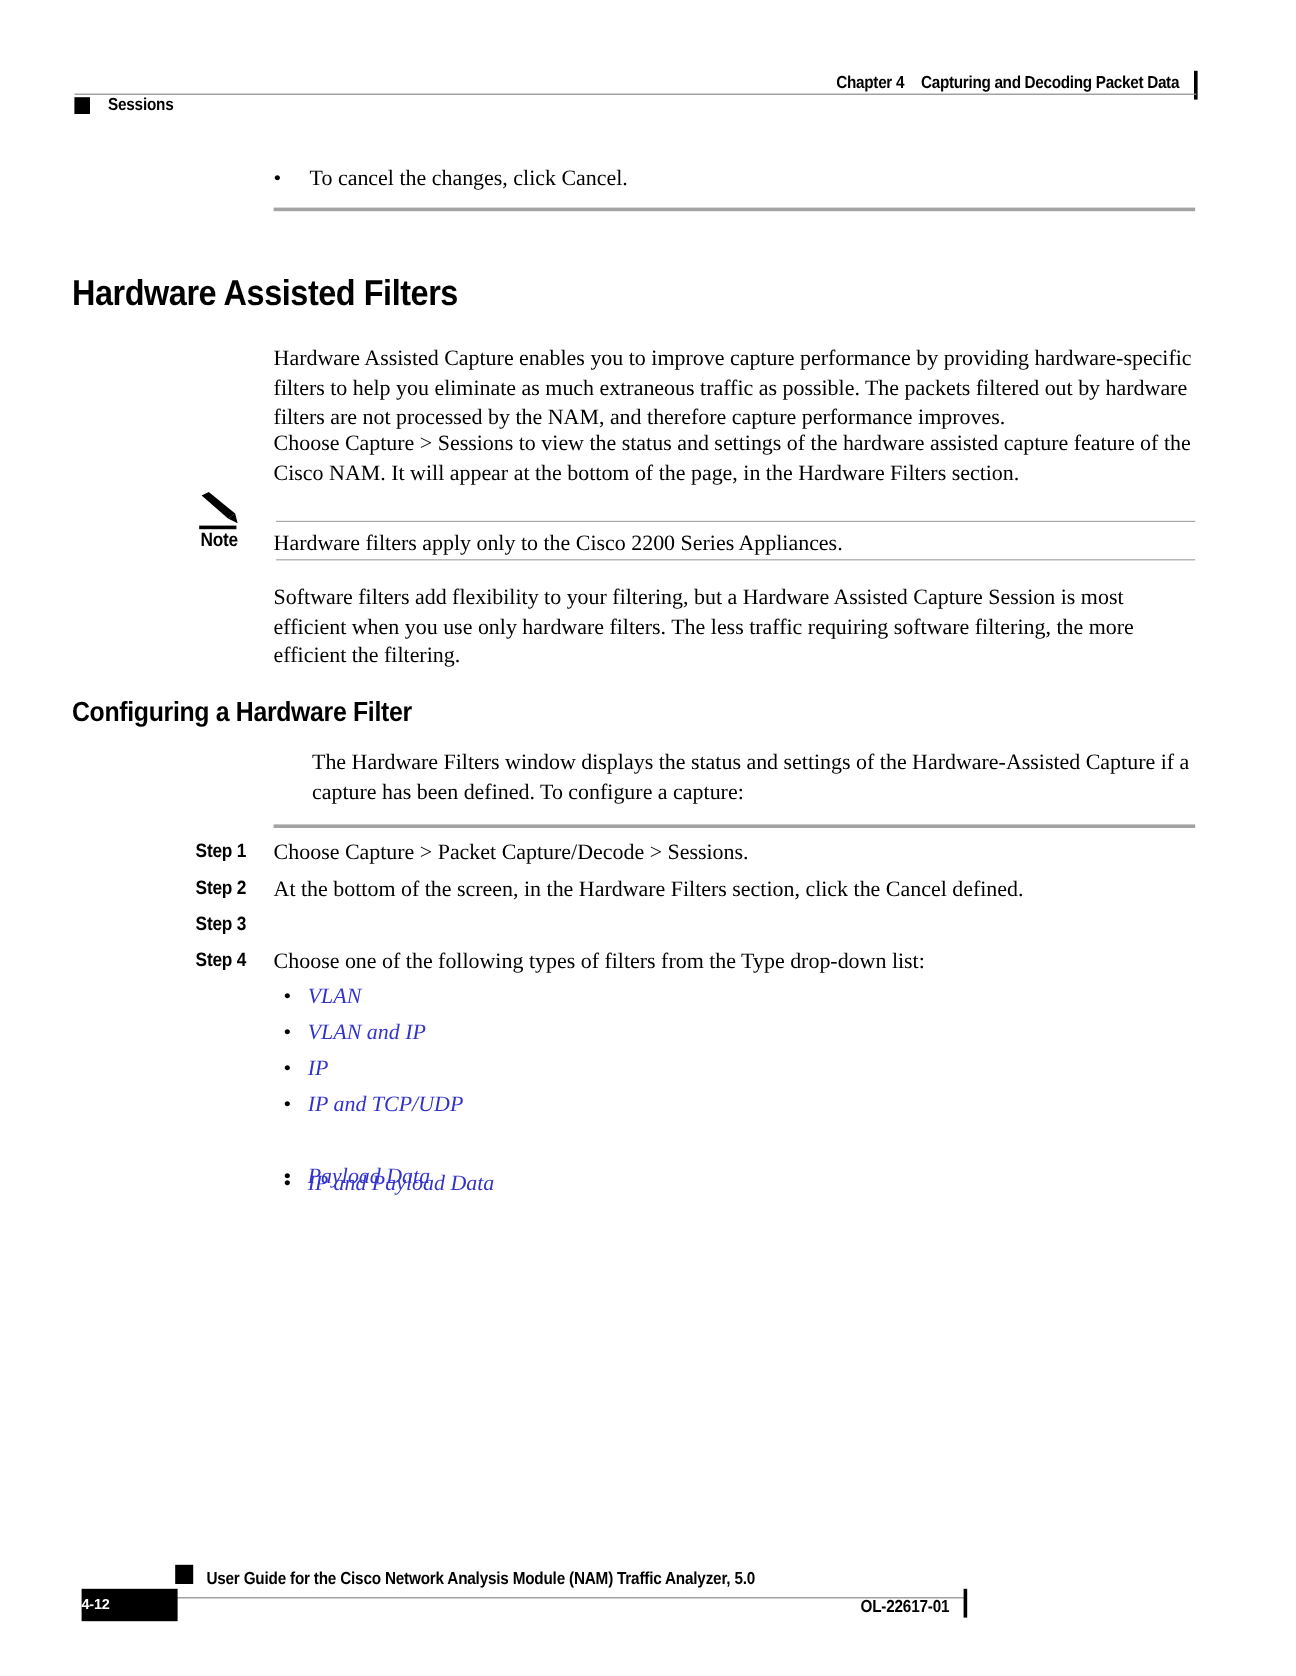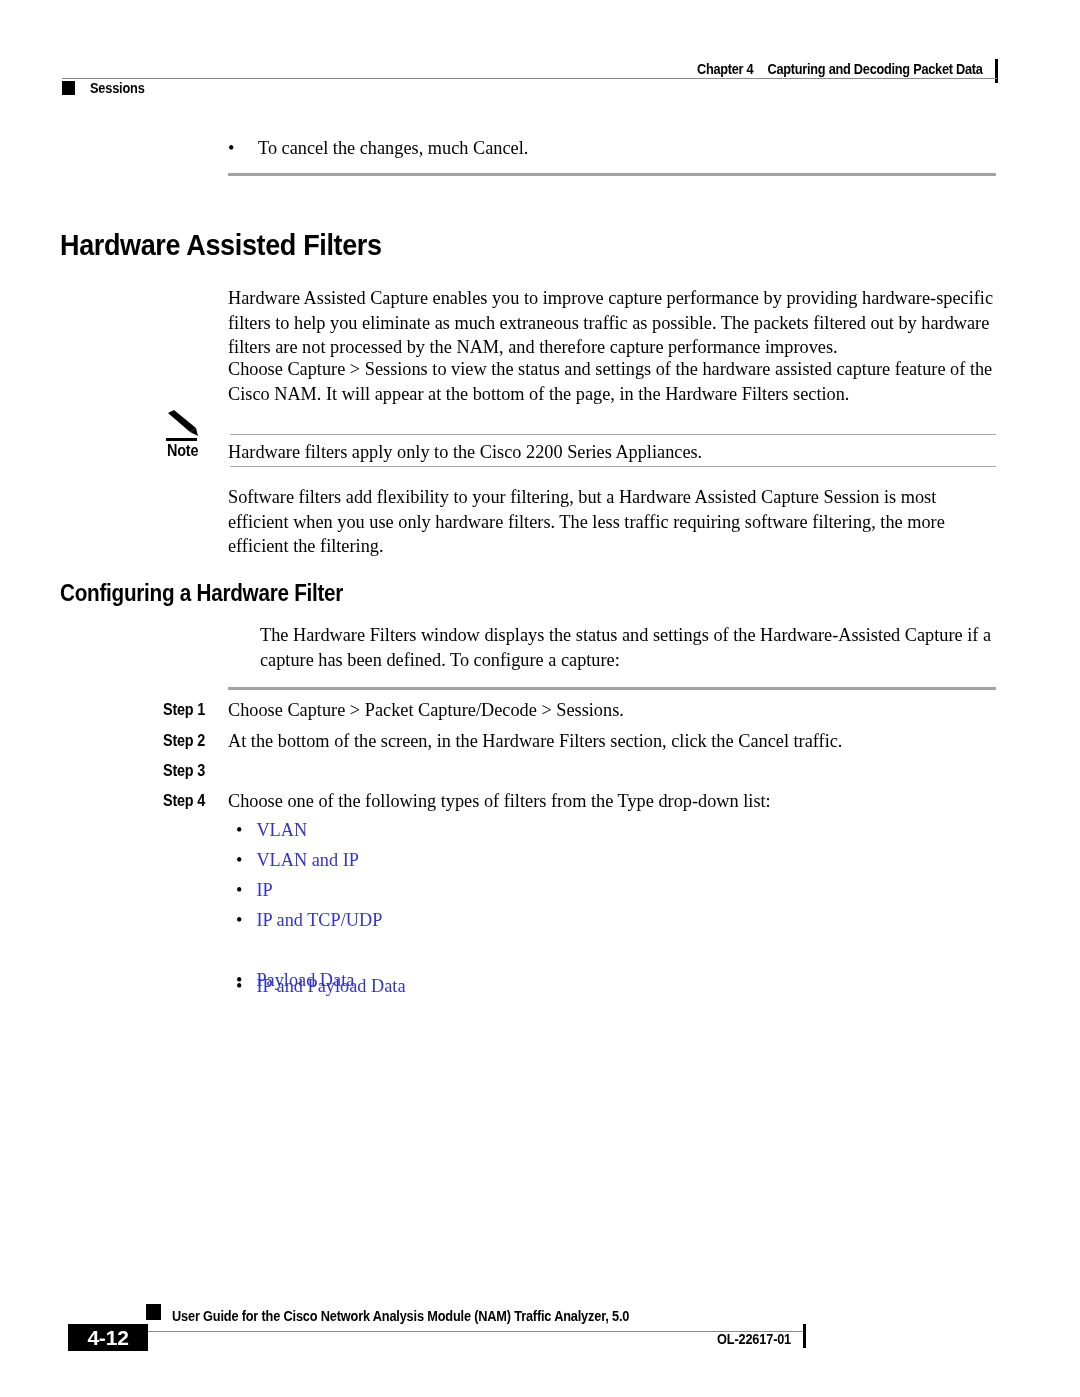--- a/index.html
+++ b/index.html
@@ -186,20 +186,21 @@
     transform: scaleX(0.9);
     transform-origin: left center;
   }
 
   
   .link-item {
     position: absolute;
     font-size: 18.3px;
     line-height: 24.7px;
     white-space: nowrap;
+    font-style: italic;
   }
   .link-item .dot { color: #000; }
   .link-item .lk {
     color: #3333cc;
     margin-left: 14px;
   }
 
   
   .footer-rule {
     position: absolute;
@@ -237,25 +238,25 @@
     height: 27px;
     background: #000;
   }
   .page-num-text {
     position: absolute;
     left: 68px;
     top: 1324px;
     width: 80px;
     height: 27px;
     line-height: 27px;
-    text-align: center;
+    text-align: left;
     color: #ffffff;
     font-family: "Liberation Sans Narrow", "Liberation Sans", sans-serif;
     font-weight: bold;
-    font-size: 21px;
+    font-size: 12px;
     letter-spacing: -0.2px;
   }
   .doc-id {
     position: absolute;
     right: 97px;
     top: 1331px;
     font-family: "Liberation Sans Narrow", "Liberation Sans", sans-serif;
     font-weight: bold;
     font-size: 14.5px;
     letter-spacing: -0.2px;
@@ -282,21 +283,21 @@
       <span class="chapter-num">Chapter 4</span><span>Capturing and Decoding Packet Data</span>
     </div>
     <div class="header-tick"></div>
     <div class="header-rule"></div>
     <div class="header-left-marker"></div>
     <div class="header-left-text">Sessions</div>
   </div>
 
   <div class="col-body bullet-row" style="top:136px;">
     <span class="bullet-dot">•</span>
-    <div class="bullet-text"><span>To cancel the changes, much </span><span class="b">Cancel</span><span>.</span></div>
+    <div class="bullet-text"><span>To cancel the changes, click </span><span class="b">Cancel</span><span>.</span></div>
   </div>
 
   <div class="rule-thick" style="left:228px; width:768px; top:173px;"></div>
 
   <h1 class="h-section" style="top:228px;">Hardware Assisted Filters</h1>
 
   <div class="col-body" style="top:357px;">
     <p class="body-text"><span>Choose </span><span class="b">Capture &gt; Sessions</span><span> to view the status and settings of the hardware assisted capture feature of the Cisco NAM. It will appear at the bottom of the page, in the Hardware Filters section.</span></p>
   </div>
 
@@ -335,21 +336,21 @@
 
   <div class="rule-thick" style="left:228px; width:768px; top:687px;"></div>
 
   <div class="step-label" style="top:701px;">Step 1</div>
   <div class="col-body" style="top:698px;">
     <p class="body-text"><span class="b">Choose Capture &gt; Packet Capture/Decode &gt; Sessions</span><span>.</span></p>
   </div>
 
   <div class="step-label" style="top:732px;">Step 2</div>
   <div class="col-body" style="top:729px;">
-    <p class="body-text"><span>At the bottom of the screen, in the Hardware Filters section, click the </span><span class="b">Cancel</span><span> traffic.</span></p>
+    <p class="body-text"><span>At the bottom of the screen, in the Hardware Filters section, click the </span><span class="b">Cancel</span><span> defined.</span></p>
   </div>
 
   <div class="step-label" style="top:762px;">Step 3</div>
 
   <div class="step-label" style="top:792px;">Step 4</div>
   <div class="col-body" style="top:789px;">
     <p class="body-text">Choose one of the following types of filters from the Type drop-down list:</p>
   </div>
 
   <div class="link-item" style="left:236px; top:818px;">

